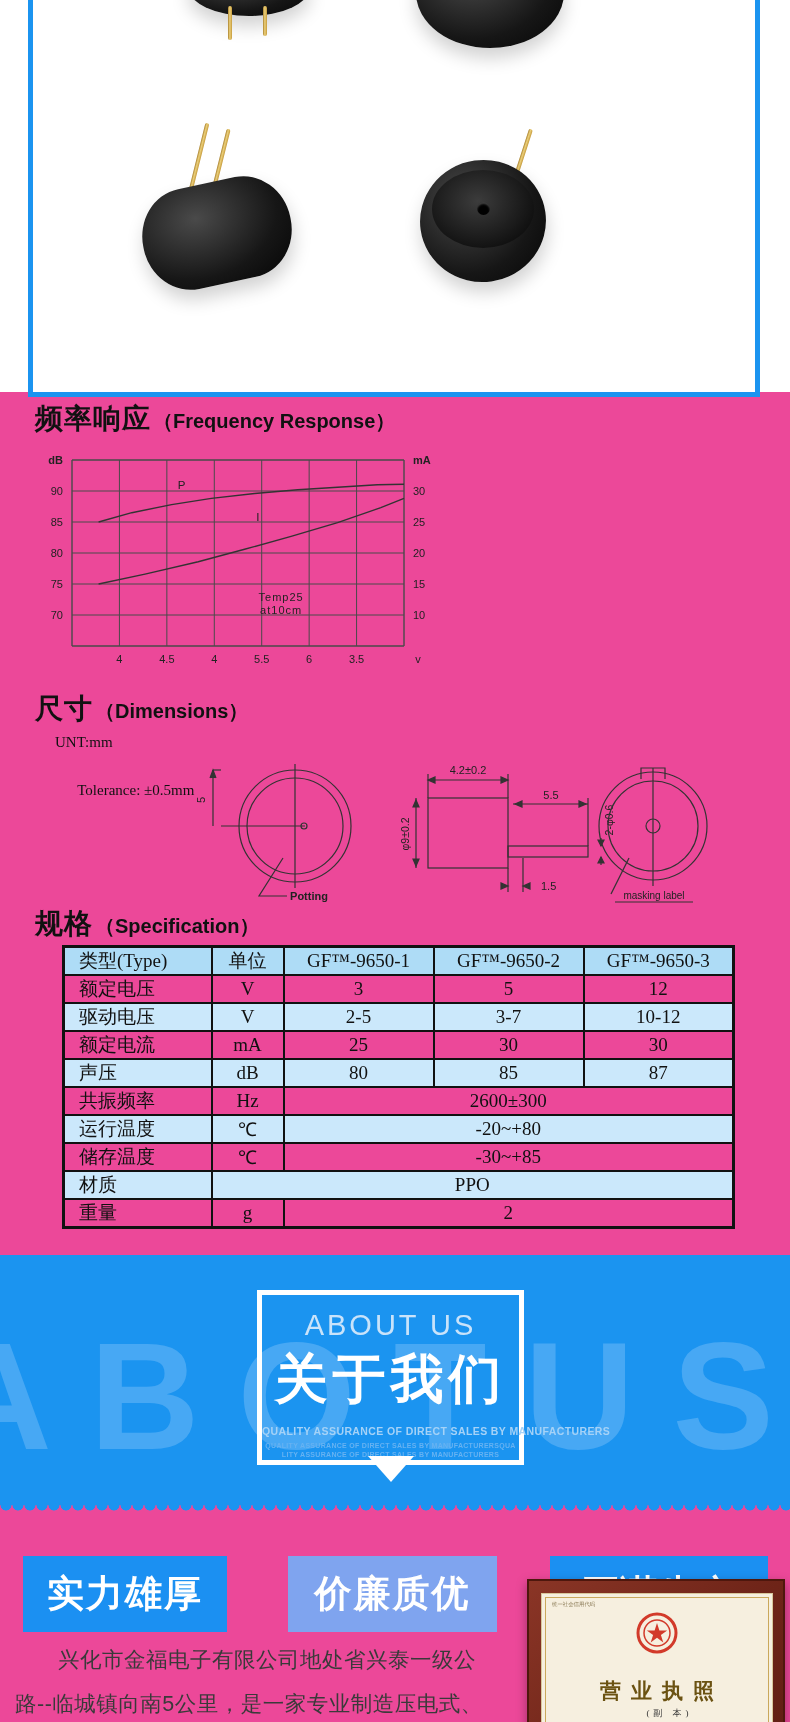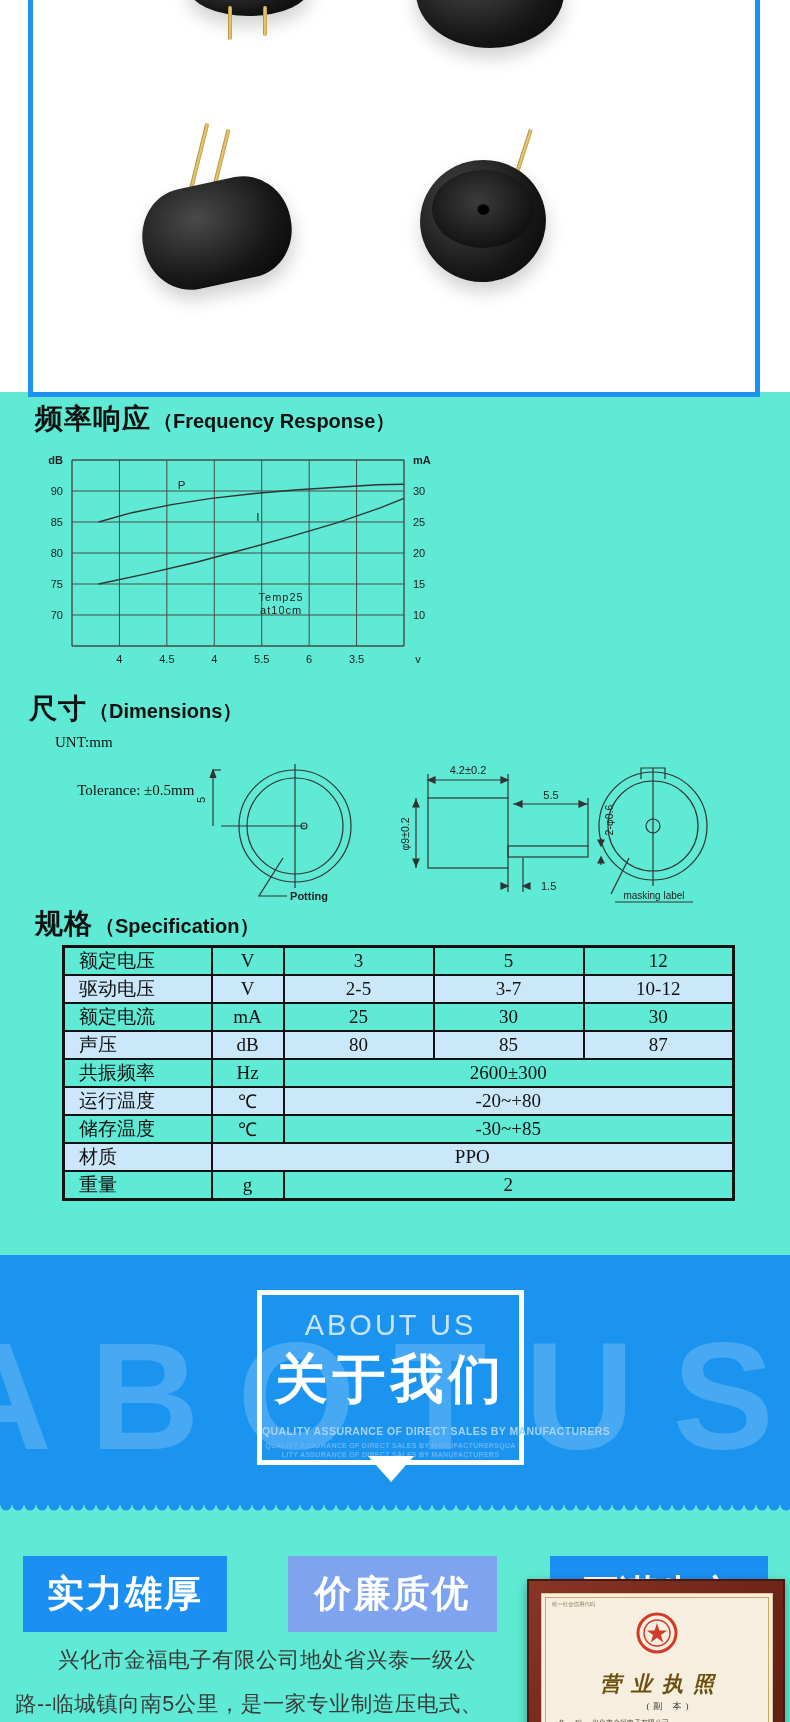--- a/index.html
+++ b/index.html
@@ -1,16 +1,16 @@
 <!DOCTYPE html>
 <html><head>
 <meta charset="utf-8">
 <style>
   html,body{margin:0;padding:0;background:#fff;}
-  .page{position:relative;width:790px;height:1722px;overflow:hidden;background:#5eead4;
+  .page{position:relative;width:790px;height:1722px;overflow:hidden;background:#ec4899;
         font-family:"Liberation Sans",sans-serif;}
 
   
   .photo-section{position:absolute;top:0;left:0;width:790px;height:392px;background:#fff;}
   .photo-frame{position:absolute;left:28px;top:-12px;width:722px;height:399px;
                border:5px solid #1B94F0;background:#fff;}
   .pin{position:absolute;width:4px;background:linear-gradient(90deg,#a9812e,#ecd07a 45%,#c59a3b);
        border-radius:2px;}
   .buzzer-body{position:absolute;background:radial-gradient(ellipse at 38% 32%,#4a4a4a,#161616 62%,#050505);
        box-shadow:0 10px 18px rgba(0,0,0,.18);}
@@ -77,22 +77,22 @@
 
   
   .license{position:absolute;top:1579px;left:527px;width:258px;height:210px;
         background:linear-gradient(135deg,#8a3526,#6e2418 55%,#5d1d12);
         border:2px solid #4e170d;box-shadow:0 4px 10px rgba(0,0,0,.35);padding:12px;box-sizing:border-box;}
   .license-paper{width:100%;height:100%;background:#f6efdf;border:1px solid #d8c79c;
         box-shadow:inset 0 0 0 3px #f6efdf,inset 0 0 0 4px #caa85c;
         text-align:center;overflow:hidden;}
   .license-code{font-size:6px;color:#8a7a55;text-align:left;margin:6px 0 0 10px;transform:scale(.9);transform-origin:left;}
   .emblem{margin:0 auto;margin-top:2px;width:44px;height:44px;}
-  .license-title{margin-top:11px;font-family:"Liberation Serif",serif;font-size:21px;font-weight:bold;
-        color:#6b5212;letter-spacing:10px;text-indent:10px;font-style:italic;}
+  .license-title{margin-top:18px;font-family:"Liberation Serif",serif;font-size:21px;font-weight:bold;
+        color:#6b5212;letter-spacing:10px;text-indent:10px;}
   .license-sub{font-size:9px;color:#333;letter-spacing:4px;margin-top:2px;font-family:"Liberation Serif",serif;padding-left:25px;}
   .license-rows{margin:4px auto 0;width:86%;text-align:left;}
   .license-row{display:flex;font-size:7px;color:#4a4336;line-height:11px;}
   .license-row .k{width:34px;letter-spacing:4px;color:#5a523f;}
   .license-row .v{flex:1;}
 </style>
 </head>
 <body>
 
 <div class="page">
@@ -158,21 +158,21 @@
         <path d="M70.6,78.0 L103.8,68.7 L143.6,60.6 L183.4,54.4 L226.6,49.5 L269.8,45.8 L309.6,43.3 L349.4,40.8 L376.0,40.2" fill="none" stroke="#333" stroke-width="1.4"></path>
         <text x="153.56" y="45.34000000000002" text-anchor="middle" font-size="11.5" fill="#222" font-family="Liberation Sans, sans-serif">P</text>
         <path d="M70.6,140.0 L117.0,130.1 L170.2,117.7 L216.6,105.3 L263.1,92.3 L309.6,78.6 L352.8,63.7 L376.0,54.4" fill="none" stroke="#333" stroke-width="1.4"></path>
         <text x="229.92000000000002" y="76.95999999999998" text-anchor="middle" font-size="11.5" fill="#222" font-family="Liberation Sans, sans-serif">I</text>
         <text x="253.16" y="157.35999999999999" text-anchor="middle" font-size="11" fill="#222" font-family="Liberation Sans, sans-serif" letter-spacing="1px">Temp25</text>
         <text x="253.16" y="170.35999999999999" text-anchor="middle" font-size="11" fill="#222" font-family="Liberation Sans, sans-serif" letter-spacing="1px">at10cm</text>
       </svg>
   </div>
 
   <div class="dim-section">
-    <h2 class="sec-h" style="left:29px;top:0px;">
+    <h2 class="sec-h" style="left:35px;top:0px;">
       <span class="zh">尺寸</span><span class="en">（Dimensions）</span>
     </h2>
     <div class="dim-notes"><span>UNT:mm</span><br>
       <span>Tolerance: ±0.5mm</span>
     </div>
     <svg id="dim-svg" width="560" height="200" viewBox="0 0 560 200" font-family="Liberation Sans, sans-serif" fill="#222" stroke-width="1.2">
 
       <g stroke="#333" fill="none">
         <circle cx="112" cy="118" r="56"></circle>
         <circle cx="112" cy="118" r="48"></circle>
@@ -231,20 +231,27 @@
     </h2>
     <table id="spec-table">
       <colgroup>
           <col class="c-label">
           <col class="c-unit">
           <col class="c-m">
           <col class="c-m">
           <col class="c-m">
         </colgroup>
       <tbody id="spec-tbody">
+          <tr class="hdr">
+            <td class="lbl">类型(Type)</td>
+            <td>单位</td>
+            <td>GF™-9650-1</td>
+            <td>GF™-9650-2</td>
+            <td>GF™-9650-3</td>
+          </tr>
           <tr class="">
             <td class="lbl">额定电压</td>
             <td>V</td>
             <td>3</td>
             <td>5</td>
             <td>12</td>
           </tr>
           <tr class="blue">
             <td class="lbl">驱动电压</td>
             <td>V</td>

